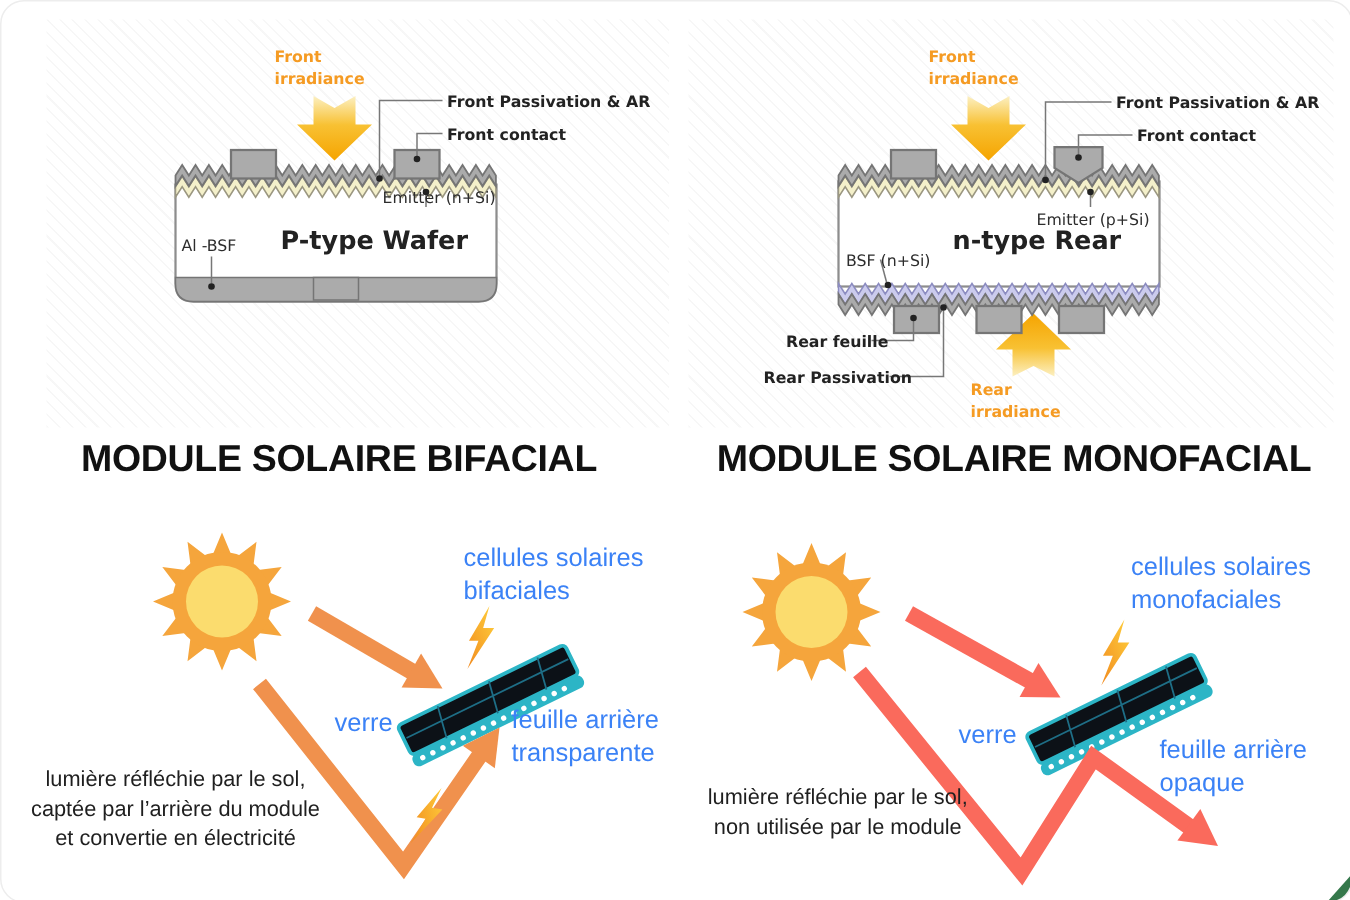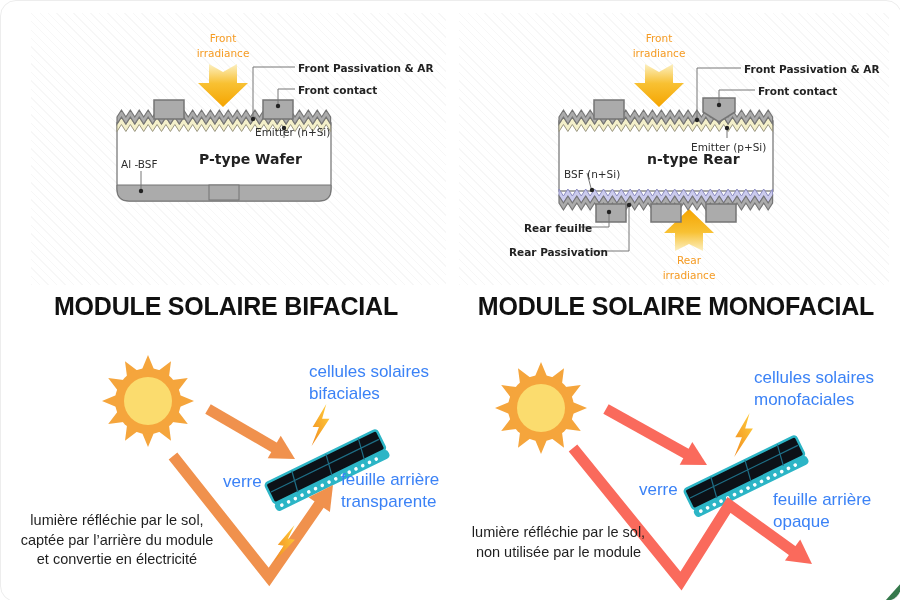--- a/index.html
+++ b/index.html
@@ -18,22 +18,22 @@
     position:absolute;top:291px;width:450px;text-align:center;
     font-size:25px;font-weight:700;color:#111;letter-spacing:-0.2px;
     font-family:"Liberation Sans",sans-serif;white-space:nowrap;
   }
   
   .dlab{
     position:absolute;font-family:"DejaVu Sans",sans-serif;
     font-size:10.5px;color:#2d2d2d;white-space:pre-line;line-height:1.4;
   }
   .dlab.b{font-weight:700;color:#222;}
-  .dlab.orange{color:#F59B23;font-weight:400;text-align:center;}
-  .dlab.big{font-size:14px;margin-left:12px;}
+  .dlab.orange{color:#F59B23;font-weight:700;}
+  .dlab.big{font-size:17px;}
   
   .ilab{
     position:absolute;font-size:17px;color:#3b82f6;line-height:1.3;
     white-space:pre-line;font-family:"Liberation Sans",sans-serif;
   }
   .caption{
     position:absolute;font-size:14.5px;color:#1f1f1f;line-height:1.35;
     text-align:center;white-space:pre-line;font-family:"Liberation Sans",sans-serif;
   }
   .ctr{}

